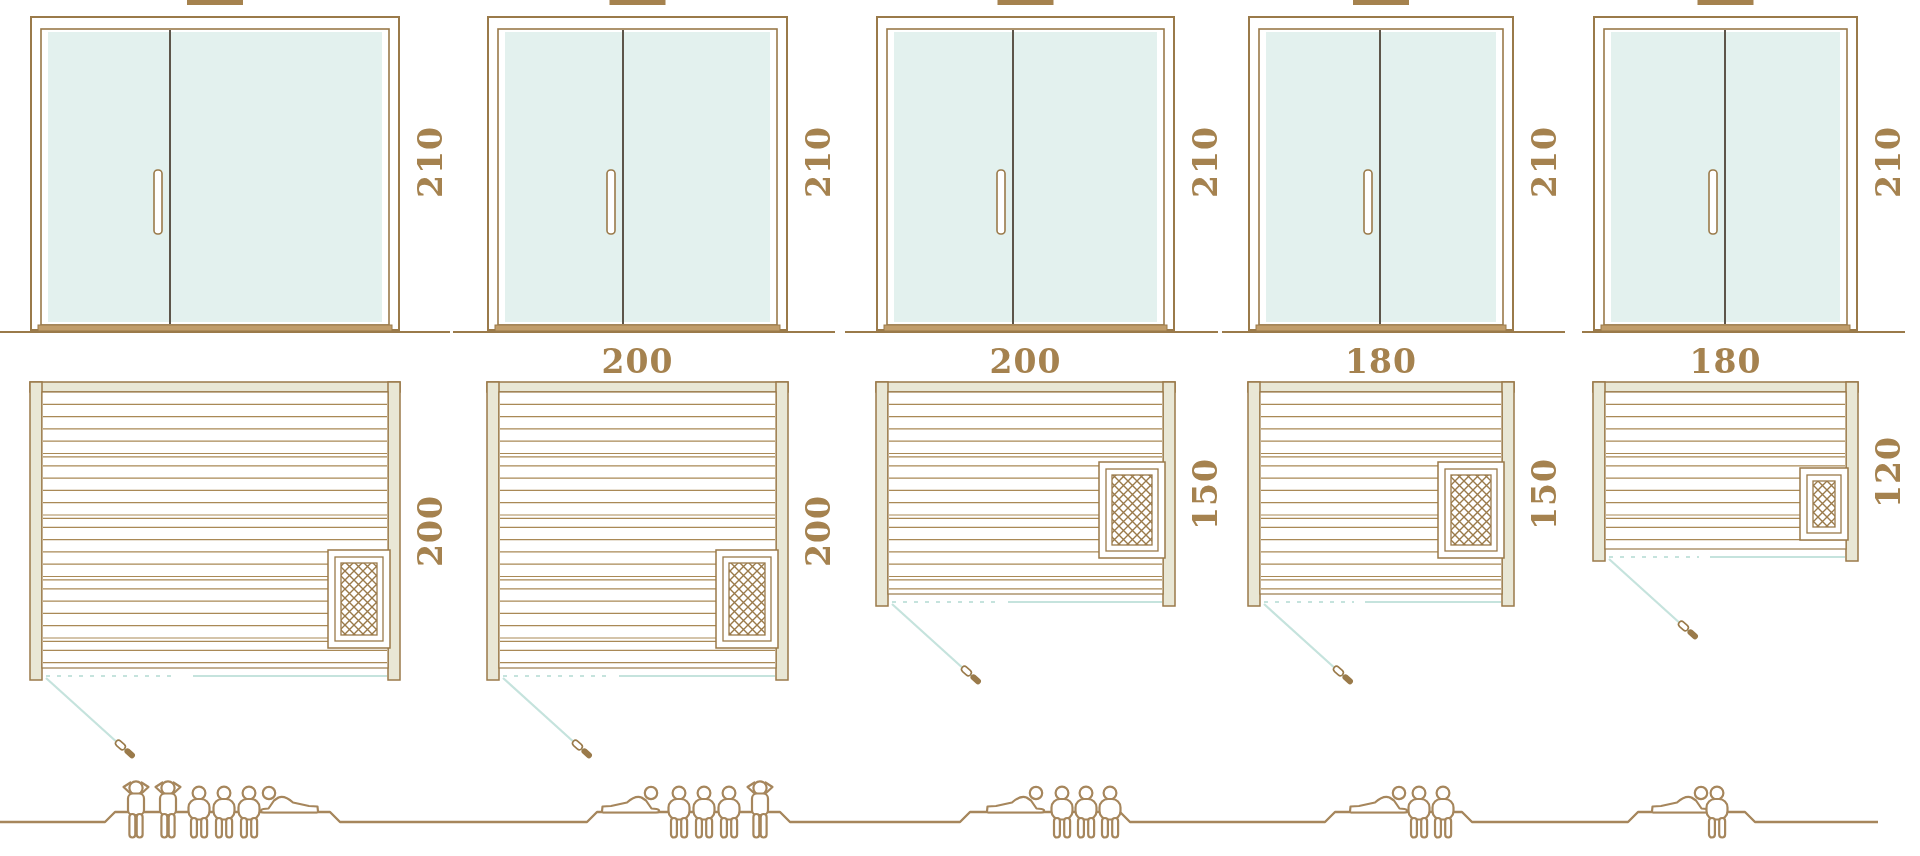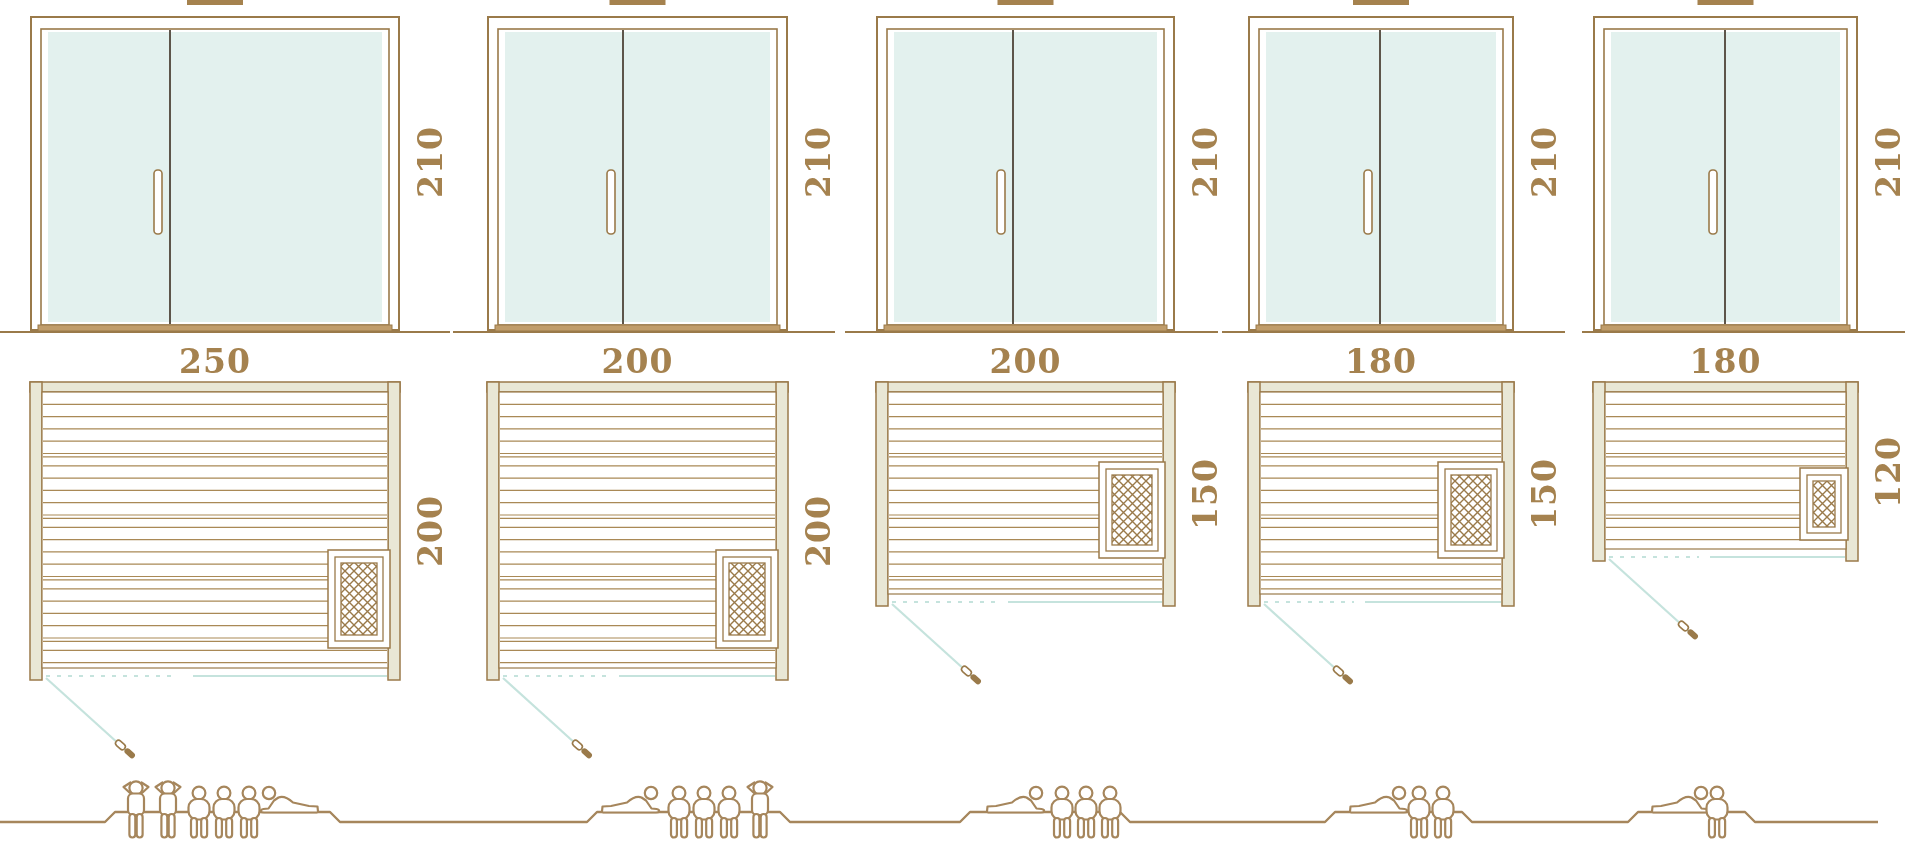--- a/index.html
+++ b/index.html
@@ -215,21 +215,20 @@
     <g transform="translate(96,249) rotate(42)">
       <rect x="-13" y="-3" width="11" height="6" rx="3" fill="#fff" stroke="#9a7a4a" stroke-width="1.6"></rect>
       <rect x="-1" y="-3" width="12" height="6" rx="3" fill="#9a7a4a"></rect>
     </g>
   </g>
       <g>
         <use href="#fig-re" x="1650" y="784"></use>
         <use href="#fig-se" x="1702" y="786"></use>
       </g>
     </svg>
-    <div class="dim" style="left:30px;top:343px;width:370px;height:36px">250</div>
     <div class="dim v" style="left:408px;top:112px;width:44px;height:100px">210</div>
     <div class="dim v" style="left:408px;top:481px;width:44px;height:100px">200</div>
     <div class="dim" style="left:487px;top:343px;width:301px;height:36px">200</div>
     <div class="dim v" style="left:796px;top:112px;width:44px;height:100px">210</div>
     <div class="dim v" style="left:796px;top:481px;width:44px;height:100px">200</div>
     <div class="dim" style="left:876px;top:343px;width:299px;height:36px">200</div>
     <div class="dim v" style="left:1183px;top:112px;width:44px;height:100px">210</div>
     <div class="dim v" style="left:1183px;top:444px;width:44px;height:100px">150</div>
     <div class="dim" style="left:1248px;top:343px;width:266px;height:36px">180</div>
     <div class="dim v" style="left:1522px;top:112px;width:44px;height:100px">210</div>

